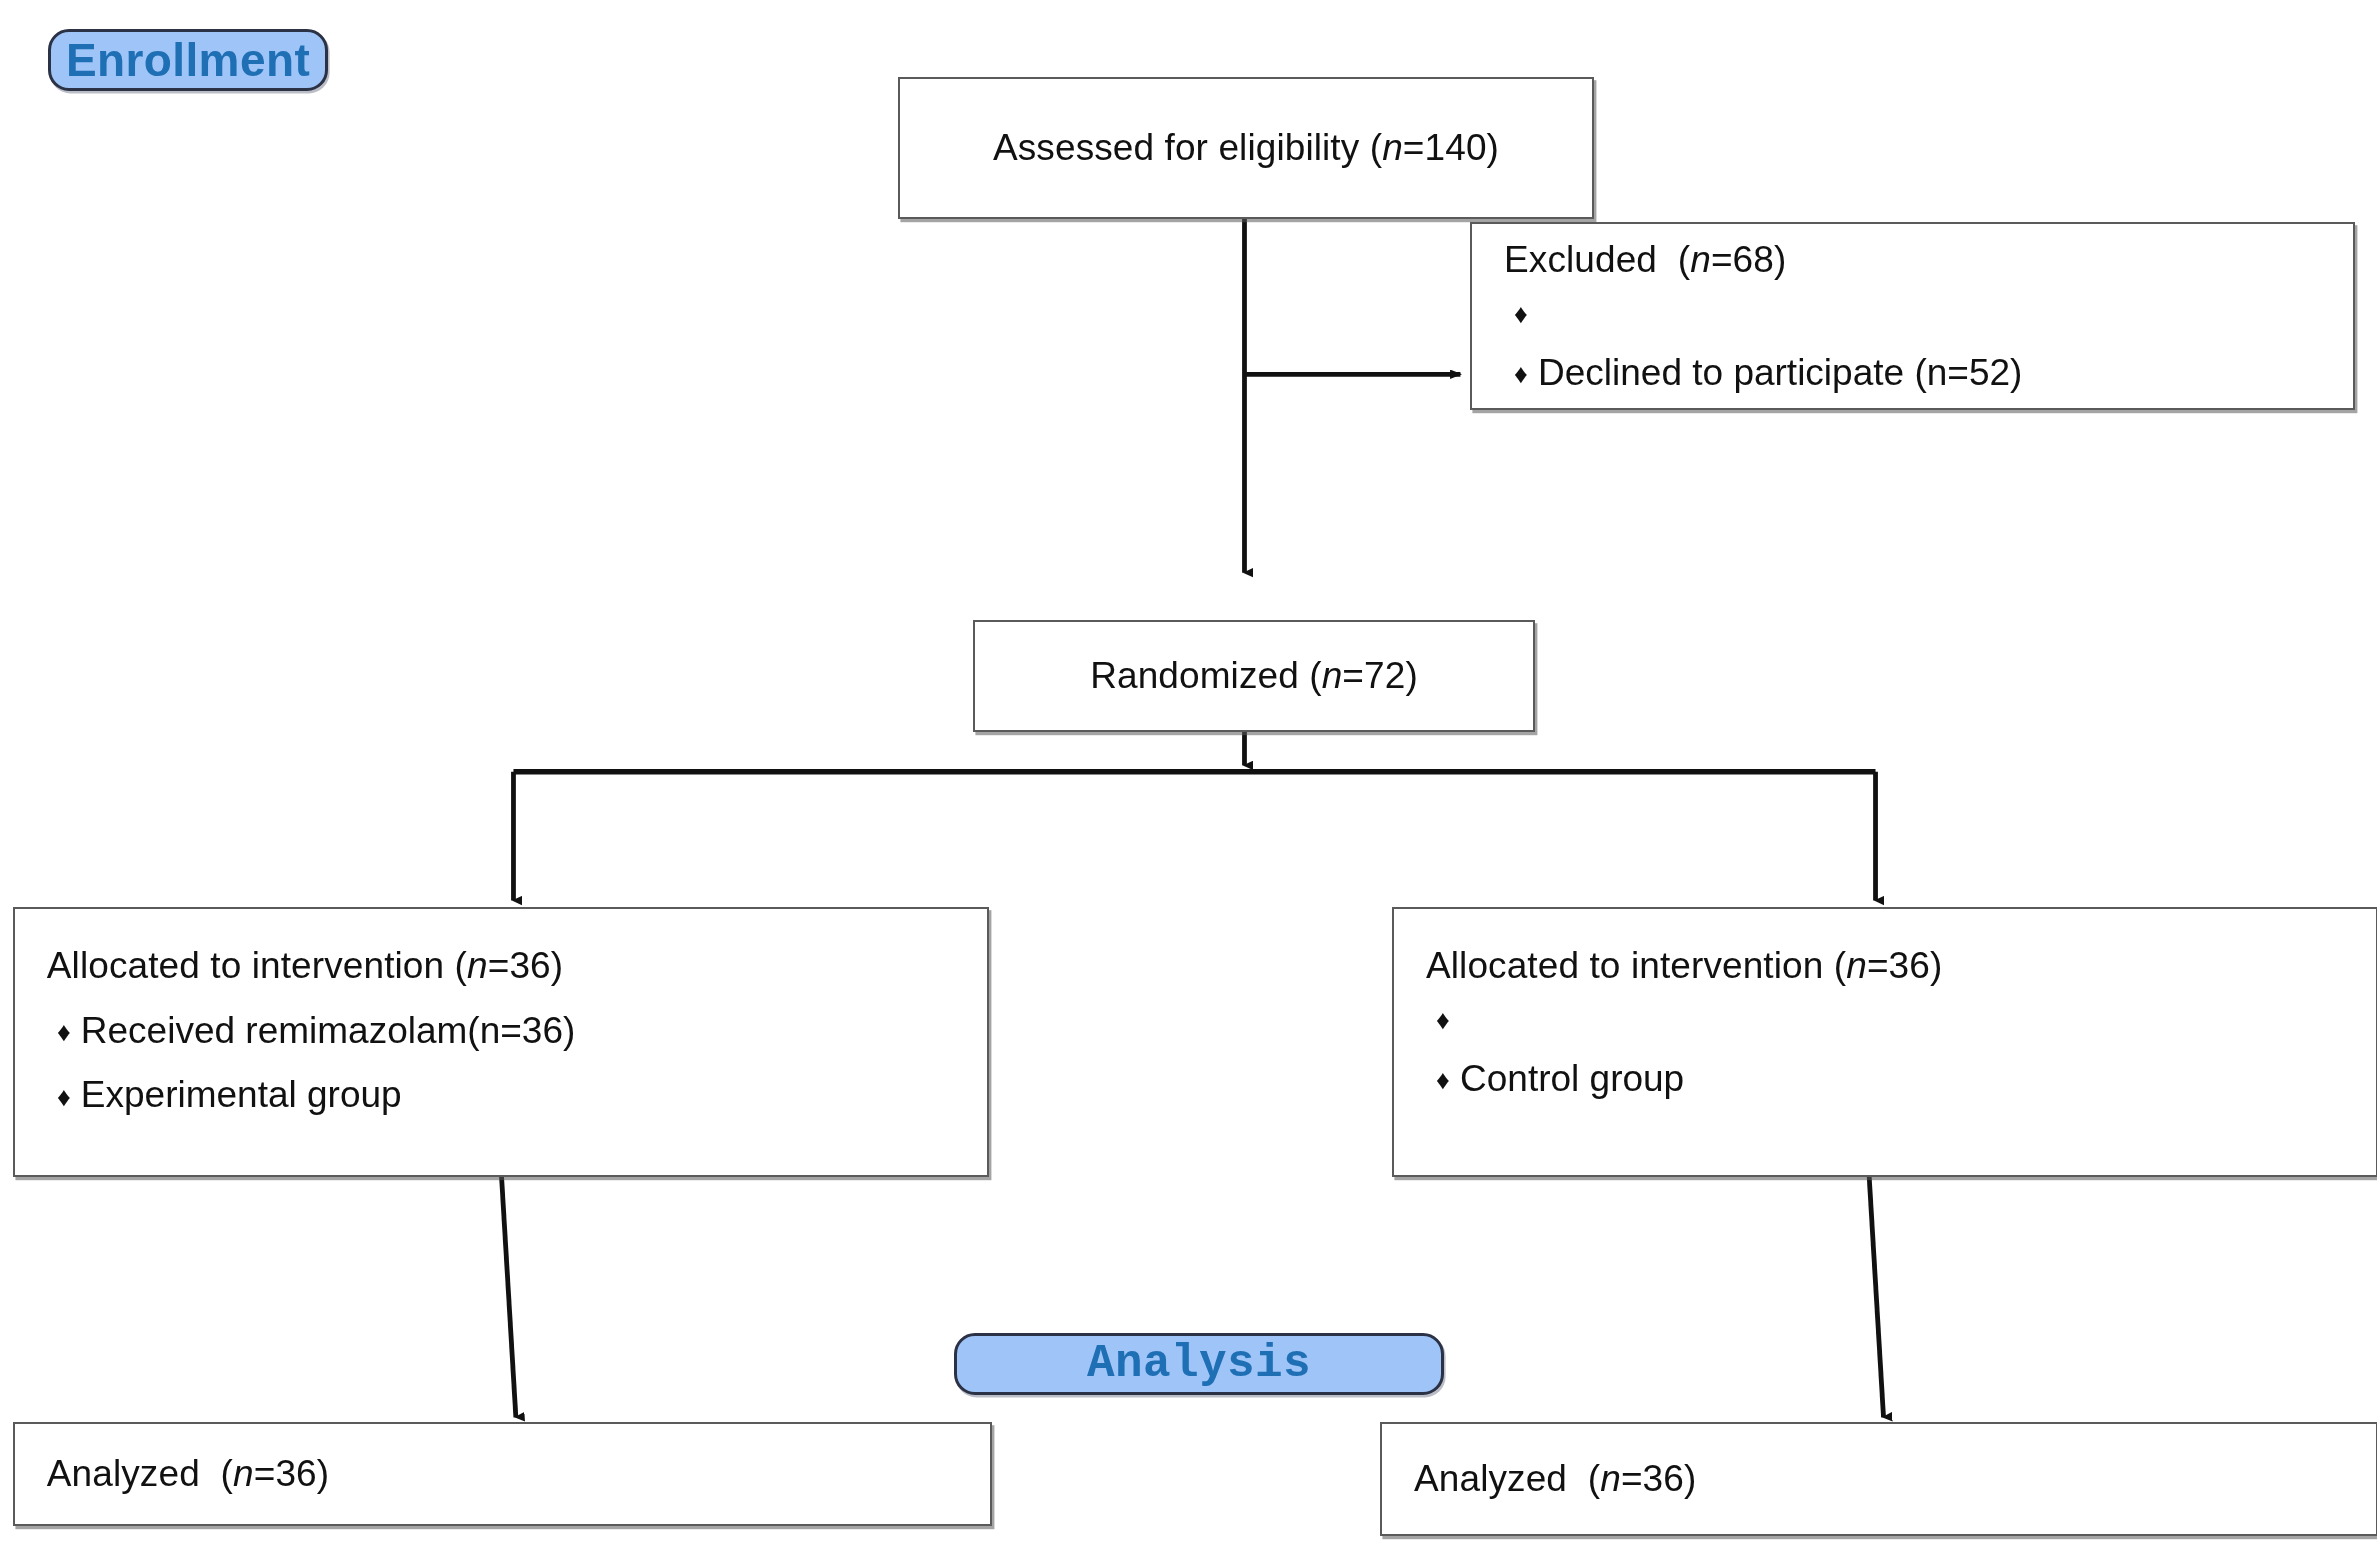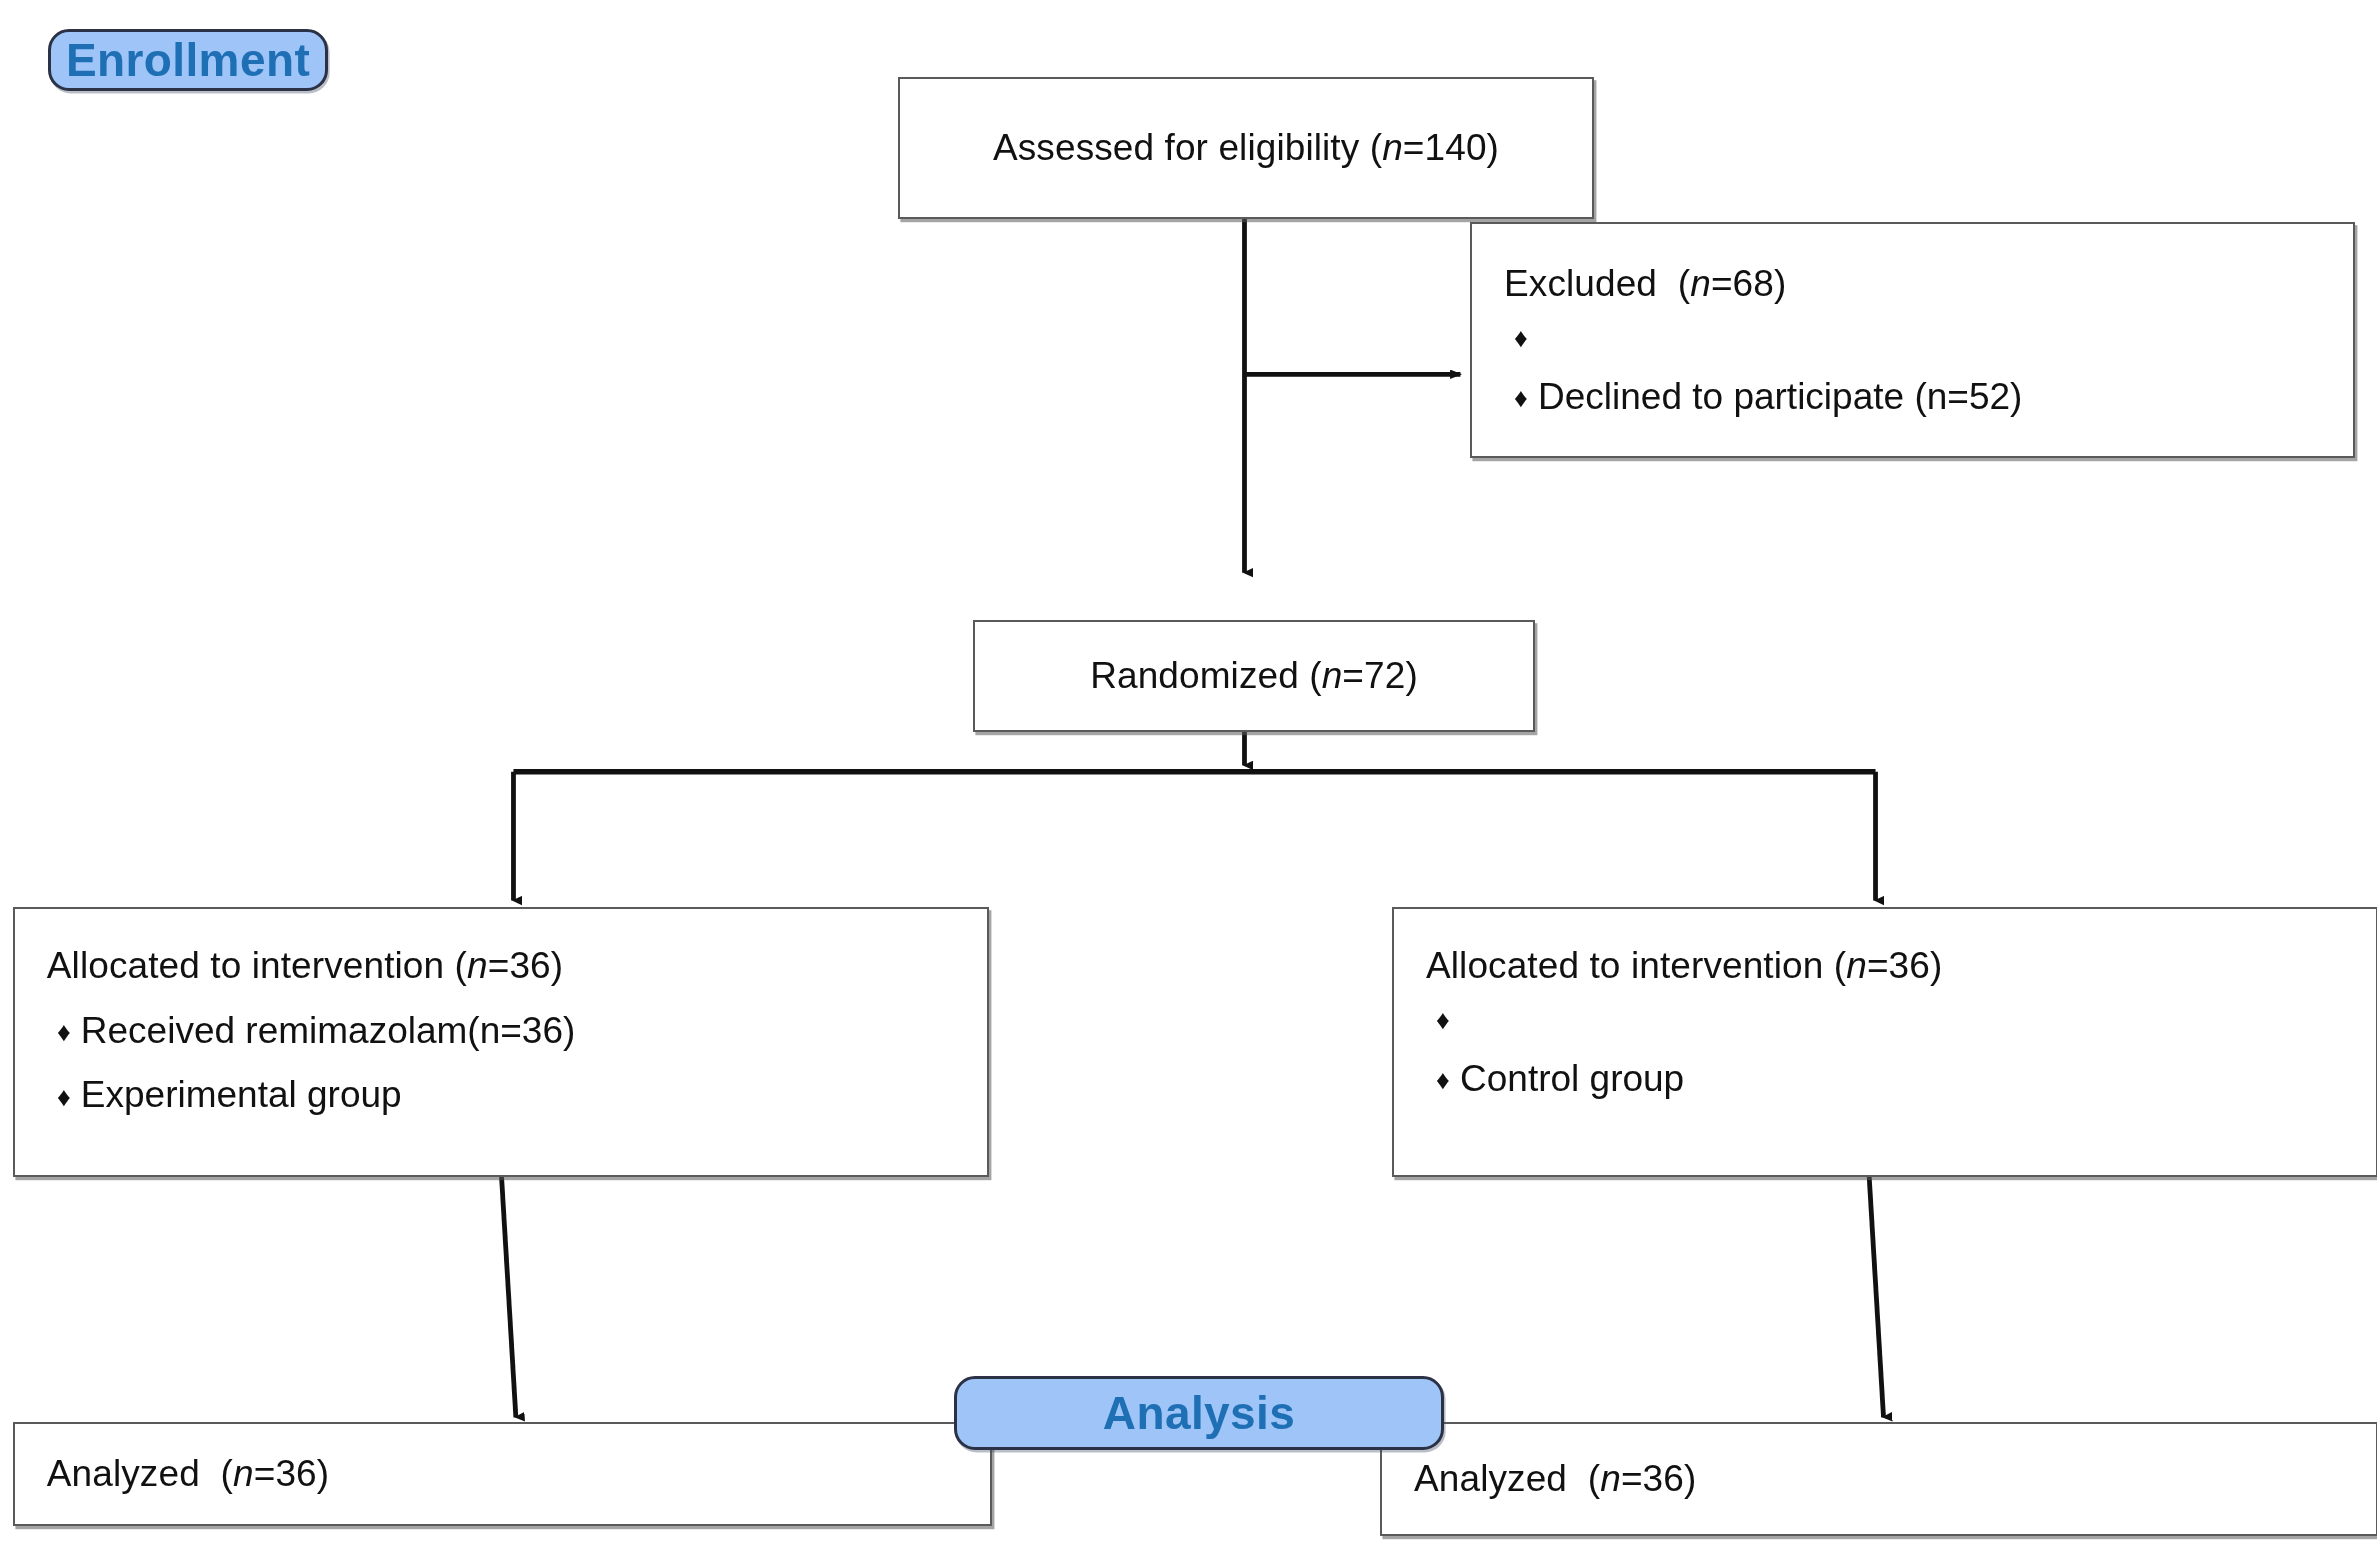--- a/index.html
+++ b/index.html
@@ -134,21 +134,21 @@
   </svg>
 
   <div class="stage-badge" style="left:48px; top:29px; width:280px; height:62px;">
     <span>Enrollment</span>
   </div>
 
   <div class="node-box centered" style="left:898px; top:35px; width:696px; height:142px;">
     <div class="node-line"><span>Assessed for eligibility (</span><span class="n-italic">n</span><span>=140)</span></div>
   </div>
 
-  <div class="node-box pad-l" style="left:1470px; top:222px; width:885px; height:236px;">
+  <div class="node-box pad-l" style="left:1470px; top:222px; width:885px; height:188px;">
     <div class="node-line"><span>Excluded  (</span><span class="n-italic">n</span><span>=68)</span></div>
 
     <div class="bullet-line">
       <span class="bullet-mark">♦</span>
     </div>
 
     <div class="bullet-line">
       <span class="bullet-mark">♦</span>
       <span class="bullet-text"><span>Declined to participate (</span><span class="n-italic">n</span><span>=52)</span></span>
     </div>
@@ -187,18 +187,18 @@
 
 
   <div class="node-box pad-l" style="left:12.8px; top:1422px; width:979px; height:104px;">
     <div class="node-line"><span>Analyzed  (</span><span class="n-italic">n</span><span>=36)</span></div>
   </div>
 
   <div class="node-box pad-l" style="left:1380px; top:1422px; width:998px; height:114px;">
     <div class="node-line"><span>Analyzed  (</span><span class="n-italic">n</span><span>=36)</span></div>
   </div>
 
-  <div class="stage-badge" style="left:954px; top:1376px; width:490px; height:74px;">
+  <div class="stage-badge" style="left:954px; top:1333px; width:490px; height:62px;font-family:Liberation Mono, monospace;">
     <span>Analysis</span>
   </div>
 
 </div>
 
 
 </body></html>

